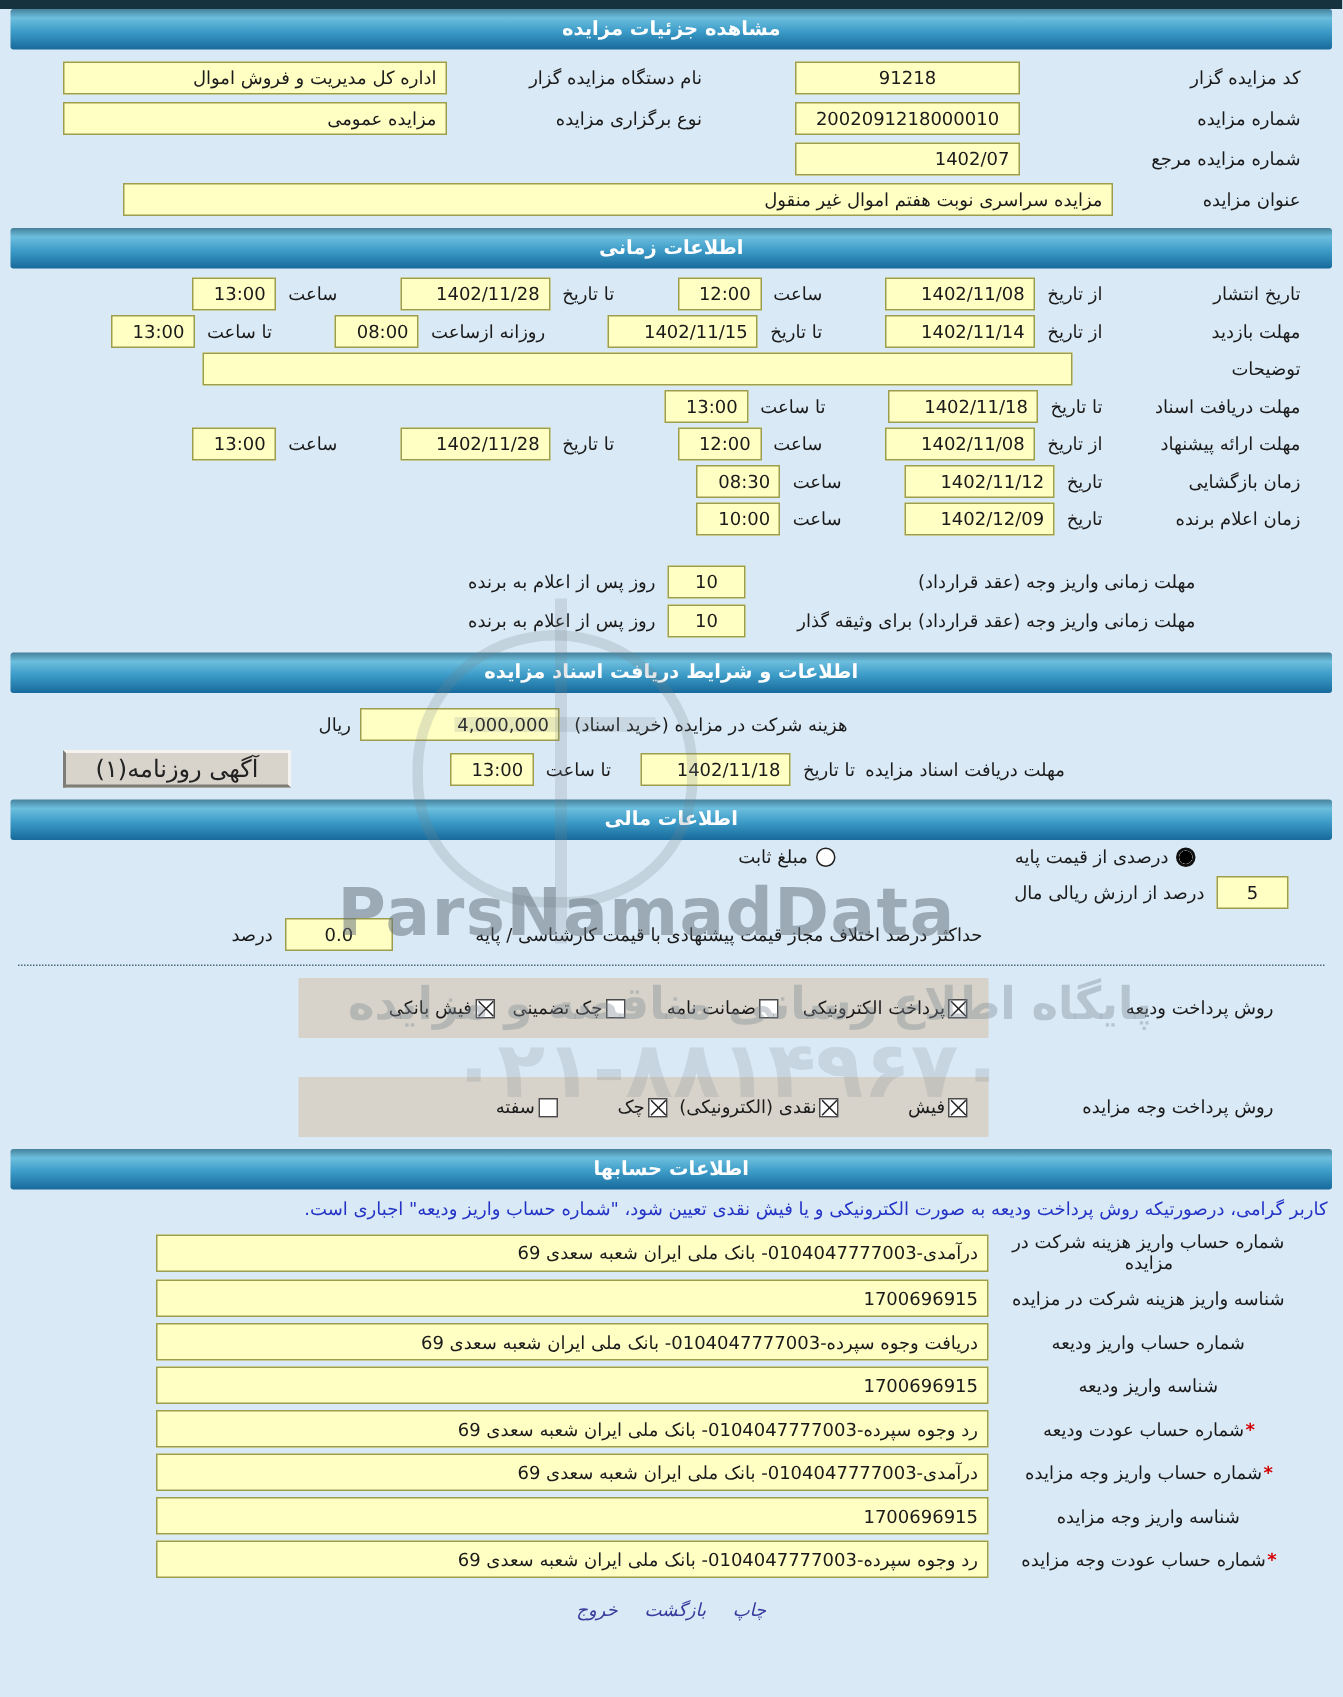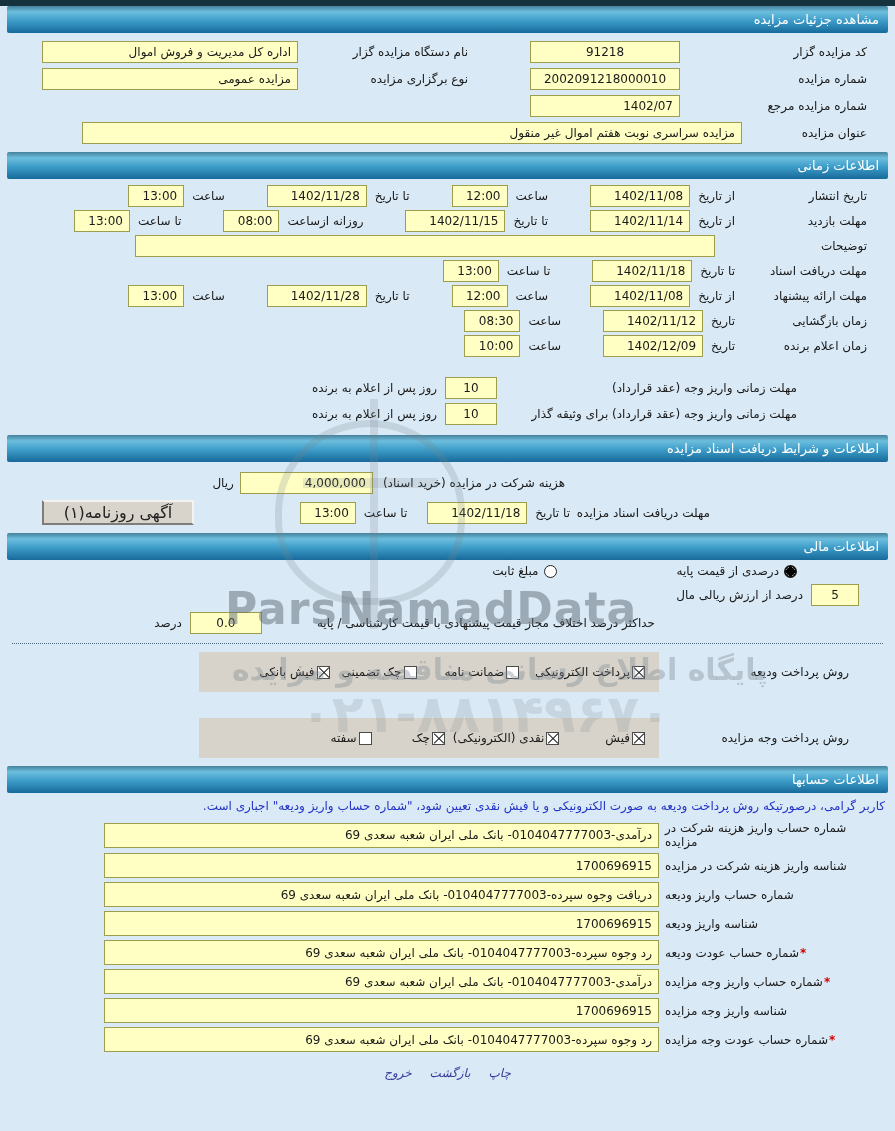--- a/index.html
+++ b/index.html
@@ -2,23 +2,24 @@
 <html lang="fa" dir="rtl"><head>
 <meta charset="utf-8">
 <style>
   * { box-sizing: border-box; margin: 0; padding: 0; }
   html,body { background:#d9e9f5; }
   body { font-family:"DejaVu Sans", sans-serif; font-size:12px; color:#1a1a1a; direction:rtl; }
   #page { position:relative; width:895px; height:1131px; background:#d9e9f5; overflow:hidden; }
   .topstrip { height:6px; background:#16323e; }
   .bar {
     margin:0 7px; height:27px; display:flex; align-items:center;
-    padding:0 9px; color:#fff; font-weight:normal; font-size:13px;
+    padding:0 9px; color:#fff; font-weight:bold; font-size:13px;
     background:linear-gradient(180deg,#45819c 0%,#6cbedd 22%,#3d9cc8 55%,#176a9b 100%);
     border-radius:2px;
+    justify-content:center;
   }
   .row { display:flex; align-items:center; margin:5px 28px; }
   .lbl { color:#1a1a1a; }
   .ybox {
     background:#ffffc4; border:1px solid #9d9d4e; height:22px;
     display:flex; align-items:center; padding:0 6px; overflow:hidden; white-space:nowrap;
   }
   .center { justify-content:center; }
   .w-date { width:100px; } .w-time { width:56px; }
   .tlabel { width:132px; flex:none; }
@@ -37,21 +38,21 @@
   .radio { width:13px; height:13px; border:1px solid #222; border-radius:50%; background:#fff; flex:none; display:inline-block; margin-inline-end:5px; }
   .radio.checked { background:radial-gradient(circle at 50% 50%, #000 0 65%, #fff 70%); border:2px solid #111; }
   .btn {
     width:152px; height:25px; background:#d8d4cb; color:#222;
     border-top:2px solid #f5f3ef; border-right:2px solid #f5f3ef;
     border-bottom:2px solid #7f7d77; border-left:2px solid #7f7d77;
     display:flex; align-items:center; justify-content:center; cursor:pointer; font-size:16px;
   }
   .dotted { border-top:1px dotted #4a6b7d; margin:9px 12px 7px; }
   .notice { margin:6px 10px 8px; text-align:right; color:#2333c6; font-size:12px; }
-  .acc-label { width:202px; flex:none; text-align:left; }
+  .acc-label { width:202px; flex:none; text-align:center; }
   .star { color:#d40000; font-weight:bold; margin-inline-end:1px; }
   .acc-box { width:555px; height:25px; margin-inline-start:6px; }
   .footer { margin-top:14px; text-align:center; }
   .flink { color:#3a3a9e; font-style:italic; margin:0 7px; cursor:pointer;font-family:Liberation Mono, monospace; }
   
   .wm { position:absolute; pointer-events:none; color:#76858e; z-index:5; }
   .wm-logo { top:420px; right:430px; width:190px; height:185px; border:7px solid rgba(120,132,140,.22); border-radius:50% 50% 46% 46%; }
   .wm-logo::before { content:""; position:absolute; left:50%; top:-28px; width:8px; height:230px; background:rgba(120,132,140,.20); }
   .wm-logo::after { content:""; position:absolute; left:12%; top:30%; width:76%; height:10px; background:rgba(120,132,140,.18); }
   .wm-brand { top:583px; left:225px; font-size:44px; font-weight:bold; letter-spacing:1px; color:rgba(95,108,117,.50); }

